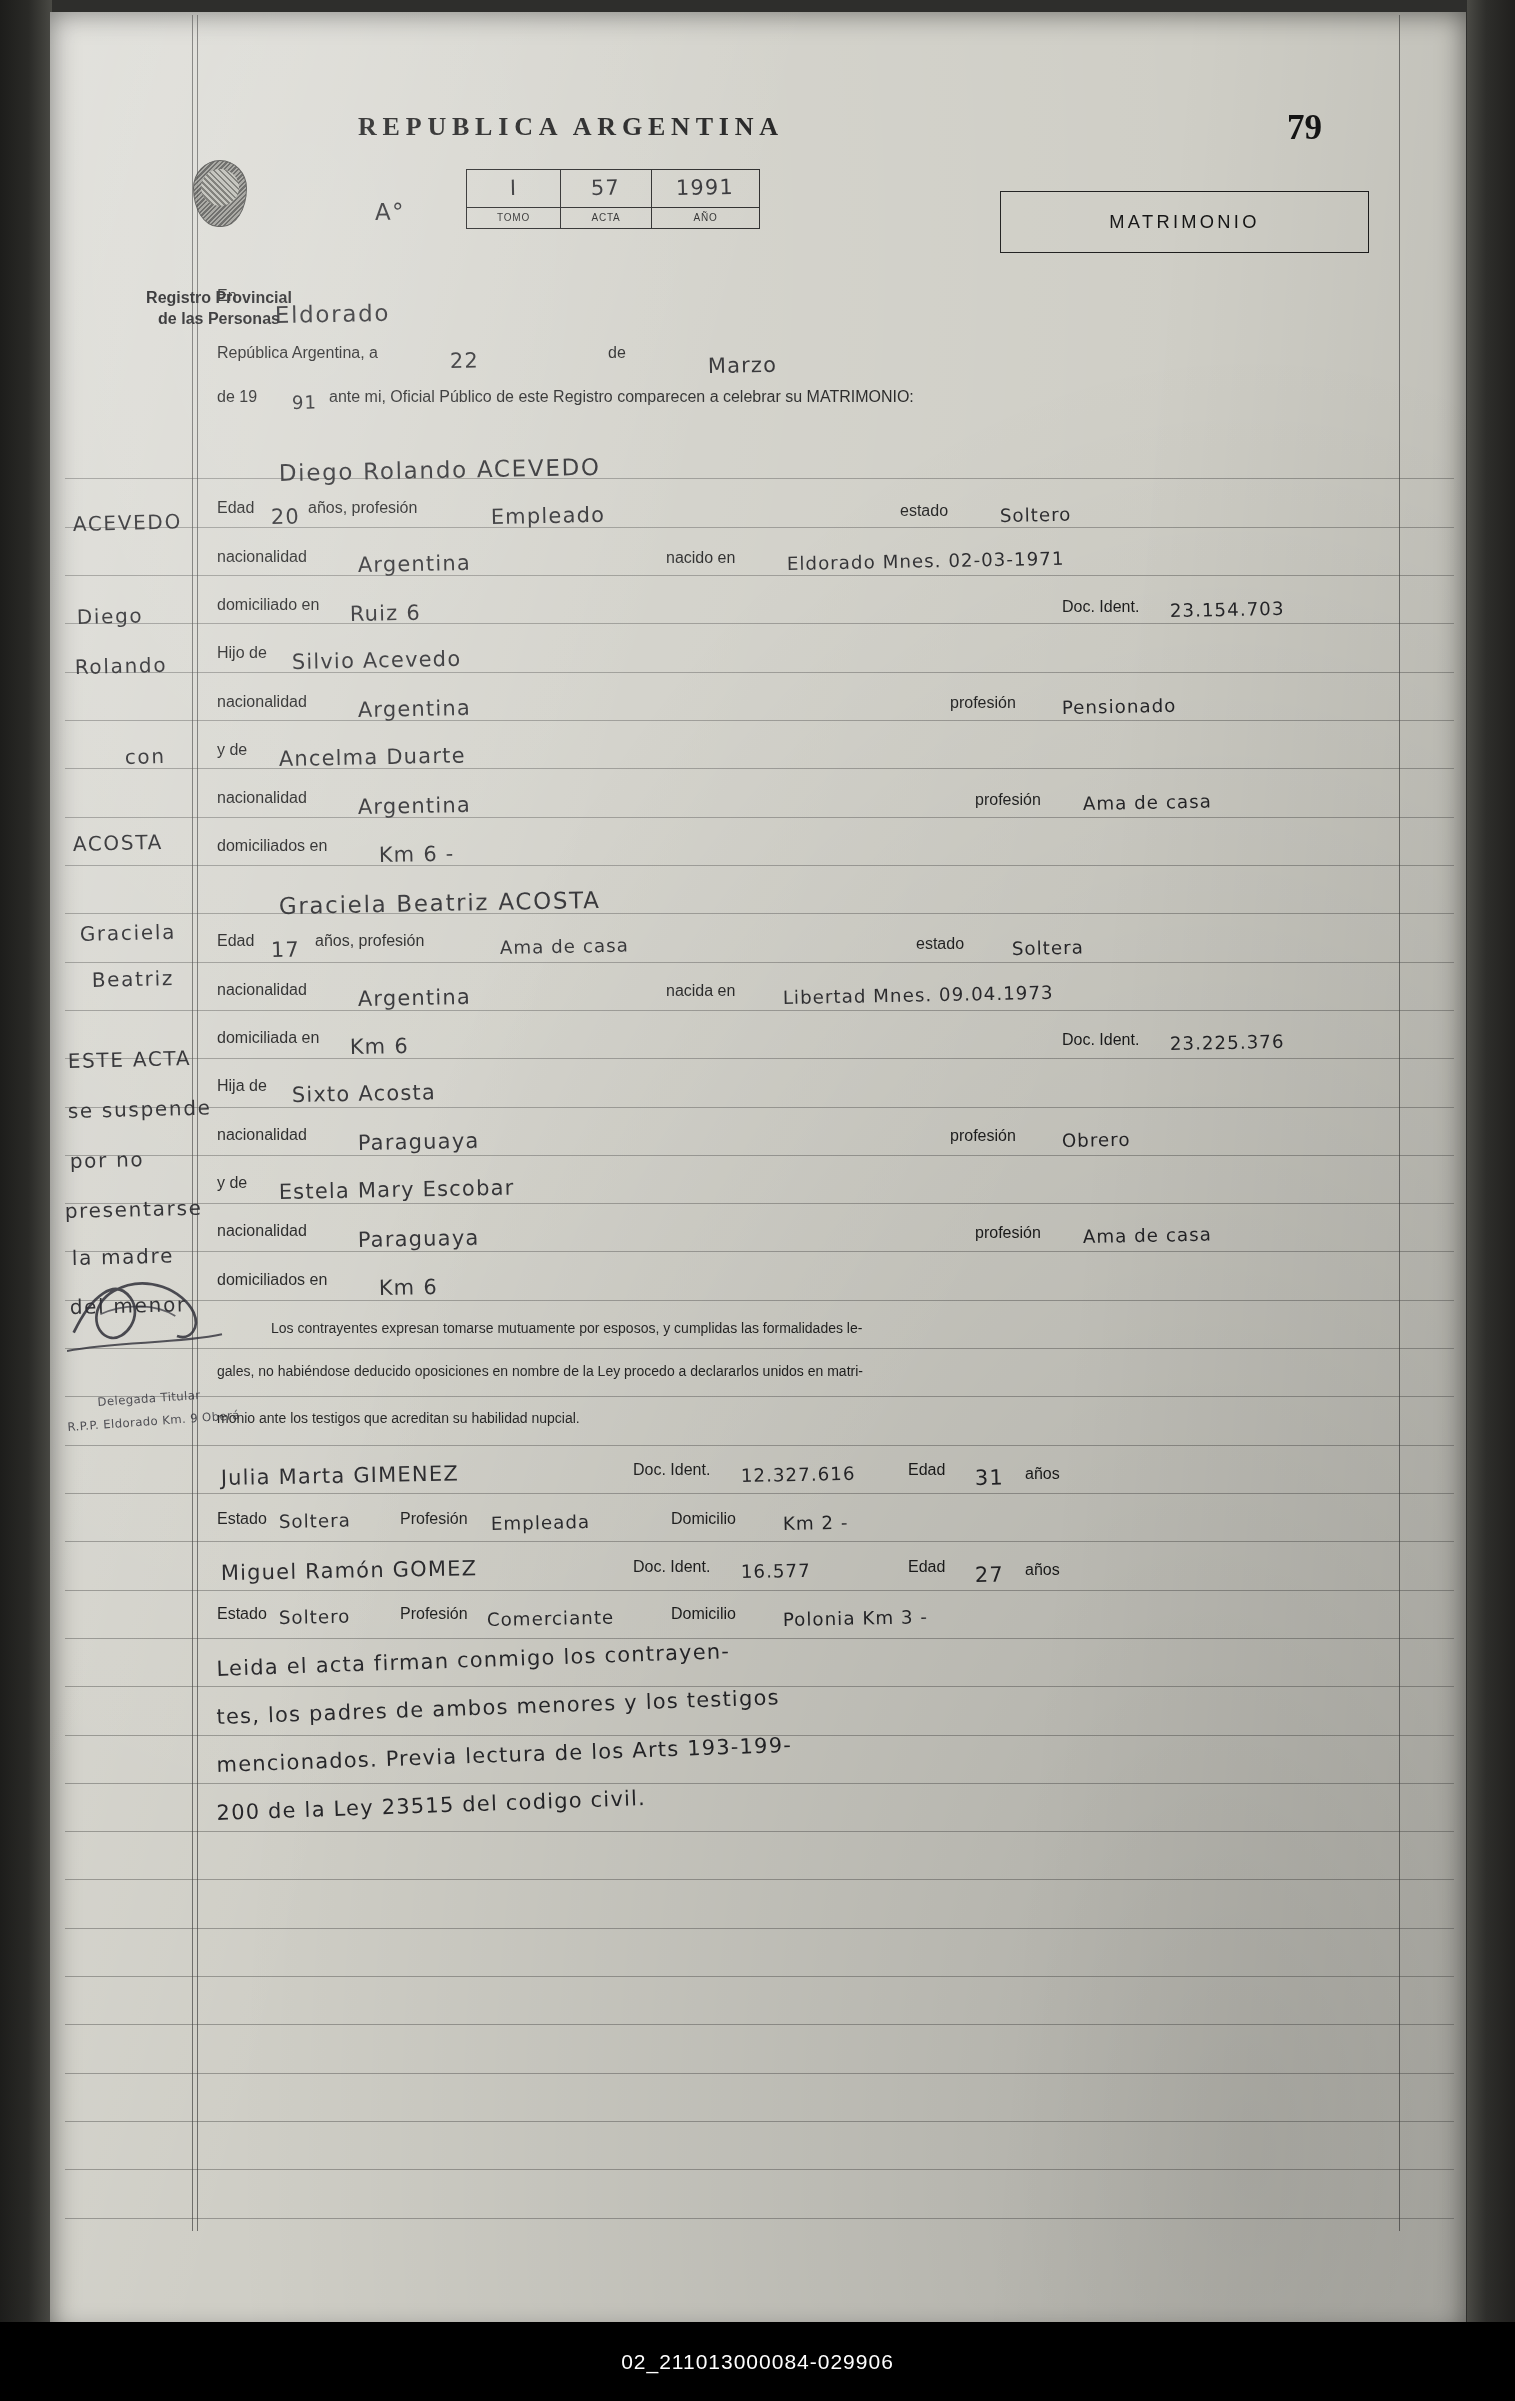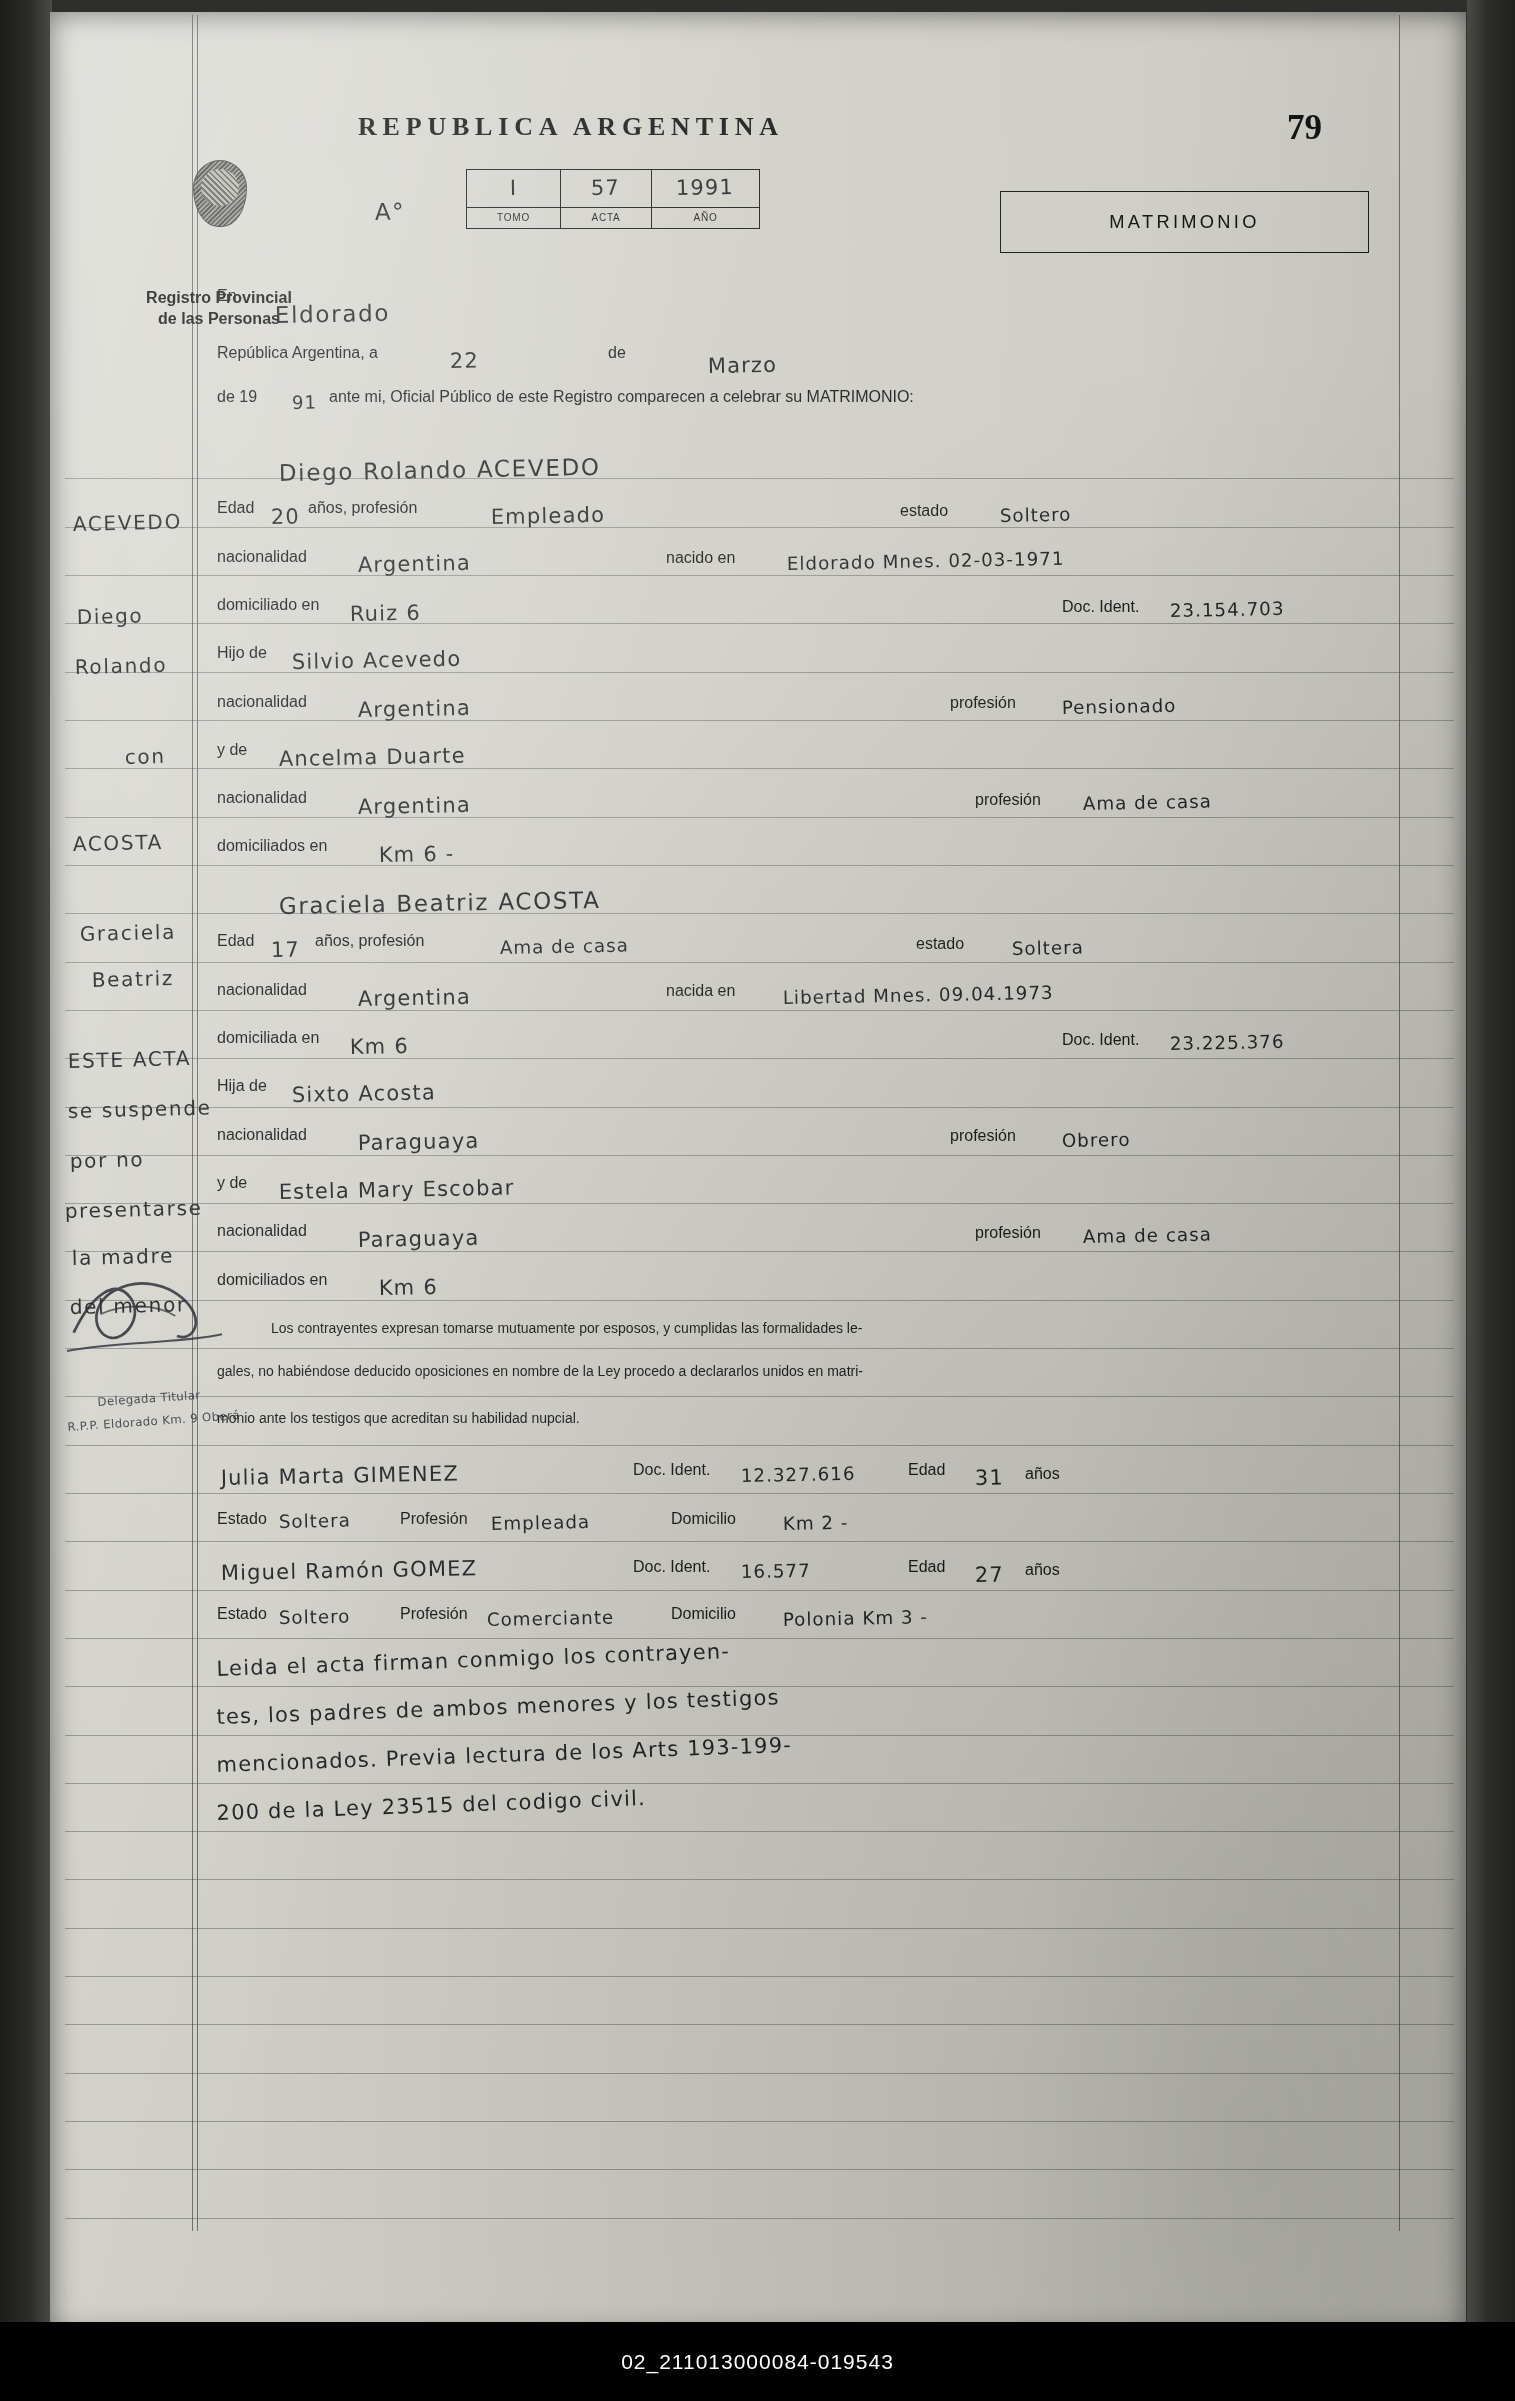--- a/index.html
+++ b/index.html
@@ -347,16 +347,16 @@
     <span class="h sm" style="left:733px;top:1597px;">Polonia   Km 3 -</span>
 
     <span class="h r2" style="left:167px;top:1645px;">Leida el acta firman conmigo los contrayen-</span>
     <span class="h r2" style="left:167px;top:1693px;">tes, los padres de ambos menores y los testigos</span>
     <span class="h r2" style="left:167px;top:1741px;">mencionados. Previa lectura de los Arts 193-199-</span>
     <span class="h r2" style="left:167px;top:1789px;">200 de la Ley 23515 del codigo civil.</span>
 
   </div>
 
   <div id="bottomband"></div>
-  <div id="footerlabel">02_211013000084-019543</div>
+  <div id="footerlabel">02_211013000084-029906</div>
 
 </div>
 
 
 </body></html>

